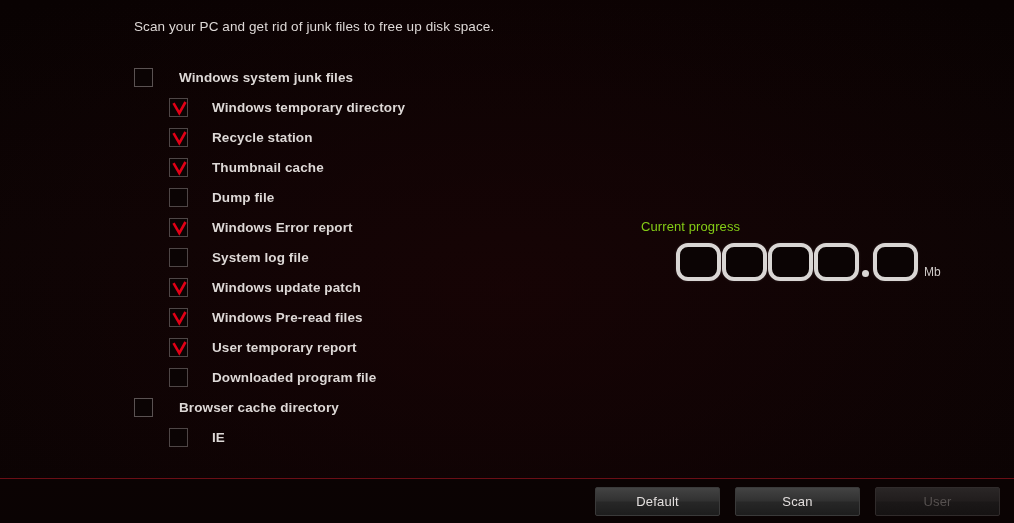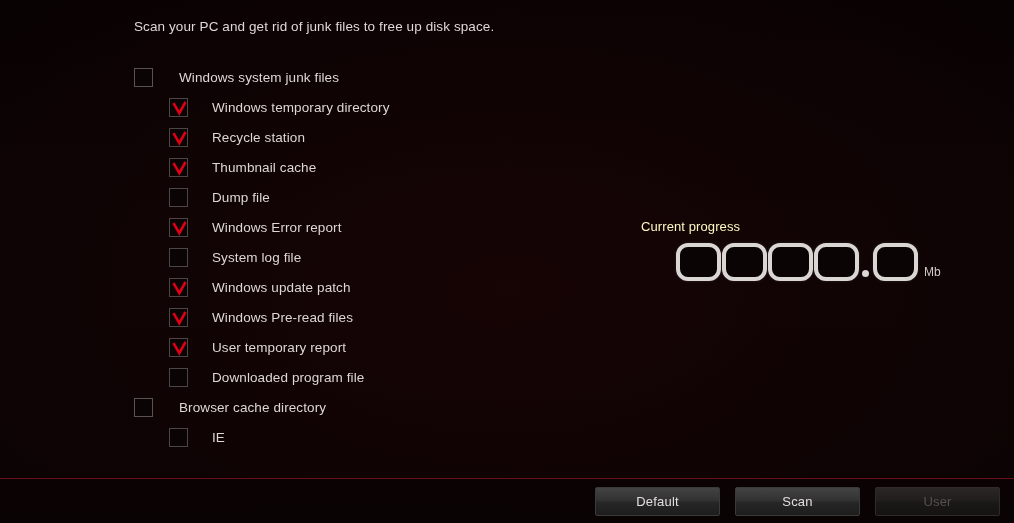--- a/index.html
+++ b/index.html
@@ -51,20 +51,21 @@
     left: 134px;
     top: 62px;
     width: 470px;
   }
 
   .row {
     height: 30px;
     display: flex;
     align-items: center;
     cursor: default;
+    font-weight: bold;
   }
 
   .row.child { padding-left: 35px; }
 
   .checkbox {
     width: 19px;
     height: 19px;
     flex: 0 0 19px;
     border: 1px solid #4e4646;
     background: #0b0404;
@@ -97,21 +98,21 @@
 
   
   .progress-panel {
     position: absolute;
     left: 641px;
     top: 219px;
   }
 
   .progress-title {
     font-size: 13px;
-    color: #fef9c3;
+    color: #84cc16;
     letter-spacing: 0.1px;
     margin-bottom: 6px;
   }
 
   .digits {
     display: flex;
     align-items: flex-end;
     margin-top: 9px;
     padding-left: 35px;
   }

